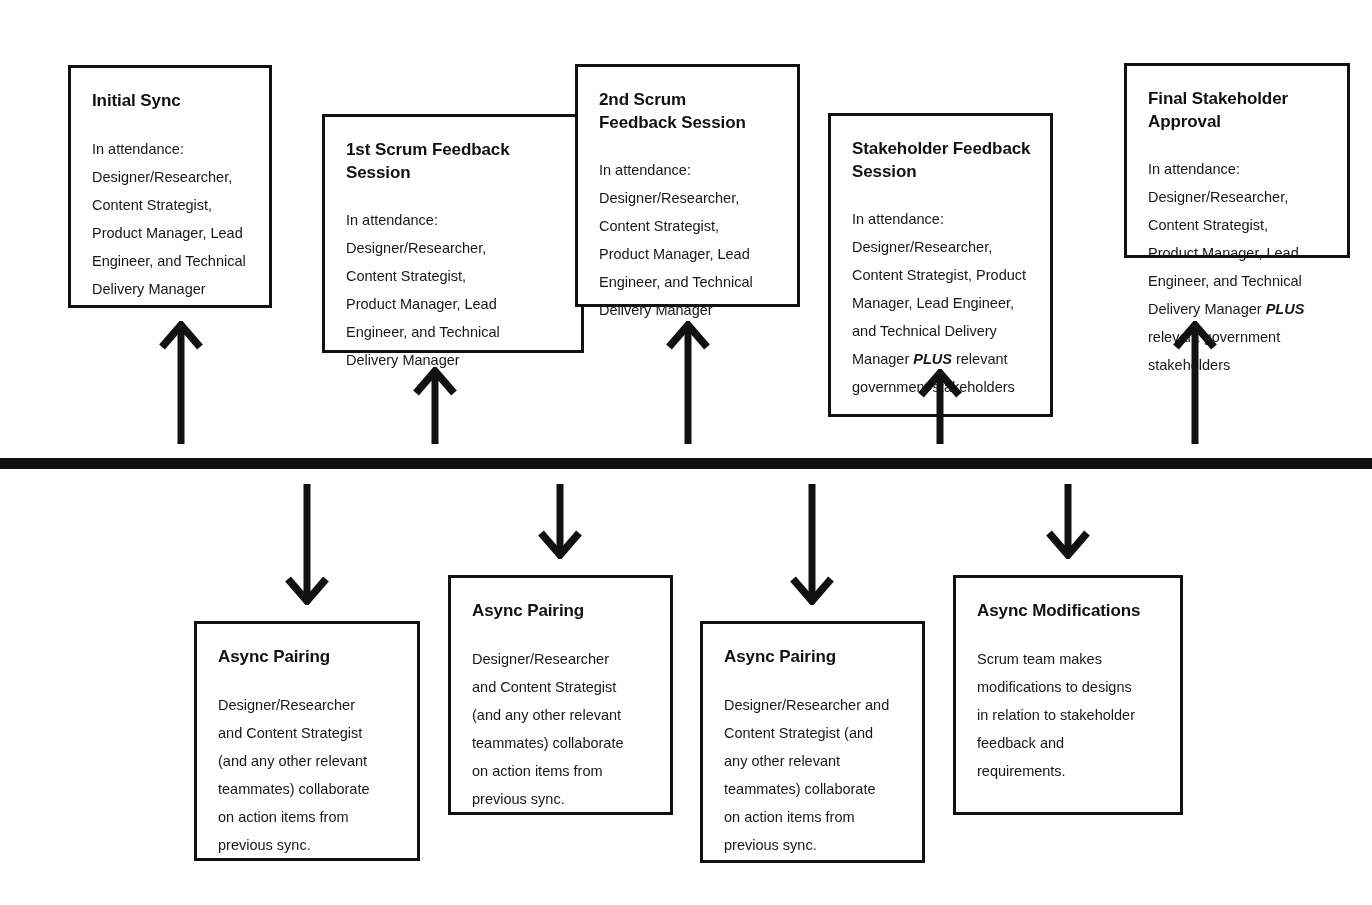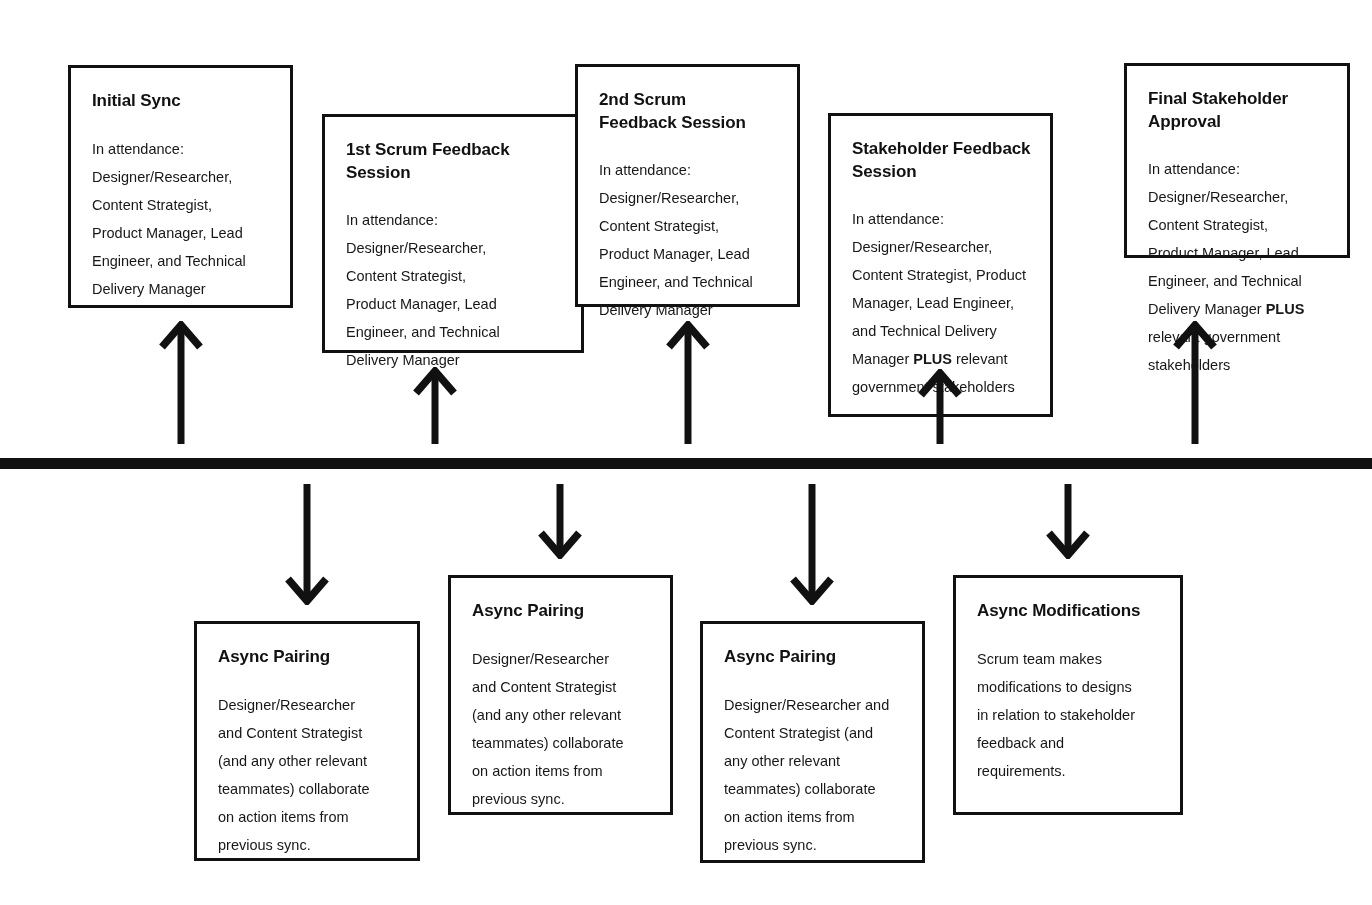--- a/index.html
+++ b/index.html
@@ -19,25 +19,25 @@
     padding:22px 6px 0 21px; color:var(--ink);
   }
   .box-title {
     font-size:17px; line-height:22.5px; font-weight:700;
     white-space:pre; letter-spacing:-0.1px;
   }
   .box-body {
     margin-top:22px; font-size:14.5px; line-height:28px;
     white-space:pre; color:#171717;
   }
-  .box-body b { font-weight:700; }
+  .box-body b { font-weight:700;font-style:italic; }
   .arr { position:absolute; display:block; }
   .arr line, .arr polyline { stroke:var(--ink); }
   
-  .b1 { left:68px;  top:65px;  width:225px; height:243px; }
+  .b1 { left:68px;  top:65px;  width:204px; height:243px; }
   .b2 { left:322px; top:114px; width:262px; height:239px; }
   .b3 { left:575px; top:64px;  width:225px; height:243px; }
   .b4 { left:828px; top:113px; width:225px; height:304px; }
   .b5 { left:1124px;top:63px;  width:226px; height:195px; }
   
   .b6 { left:194px; top:621px; width:226px; height:240px; }
   .b7 { left:448px; top:575px; width:225px; height:240px; }
   .b8 { left:700px; top:621px; width:225px; height:242px; }
   .b9 { left:953px; top:575px; width:230px; height:240px; }
 </style>

